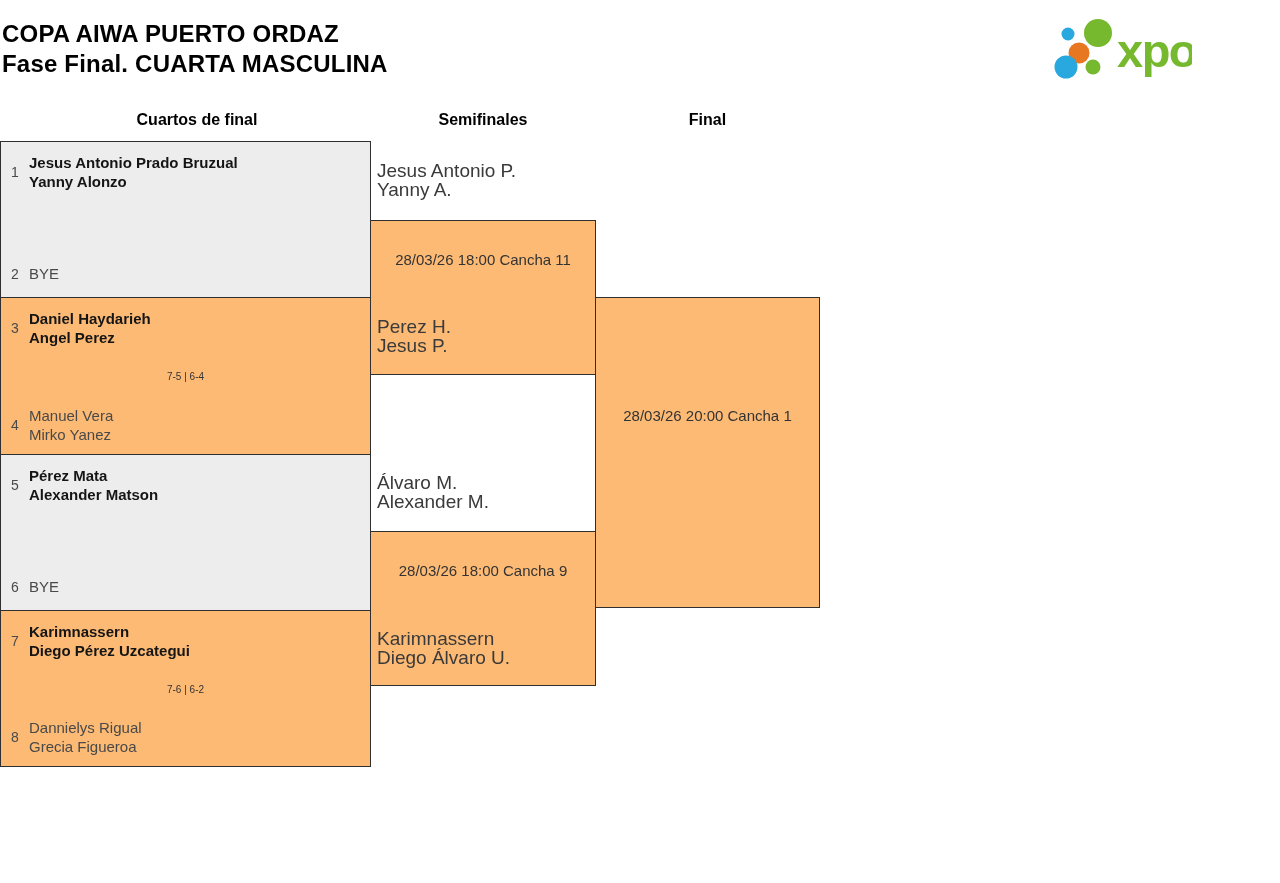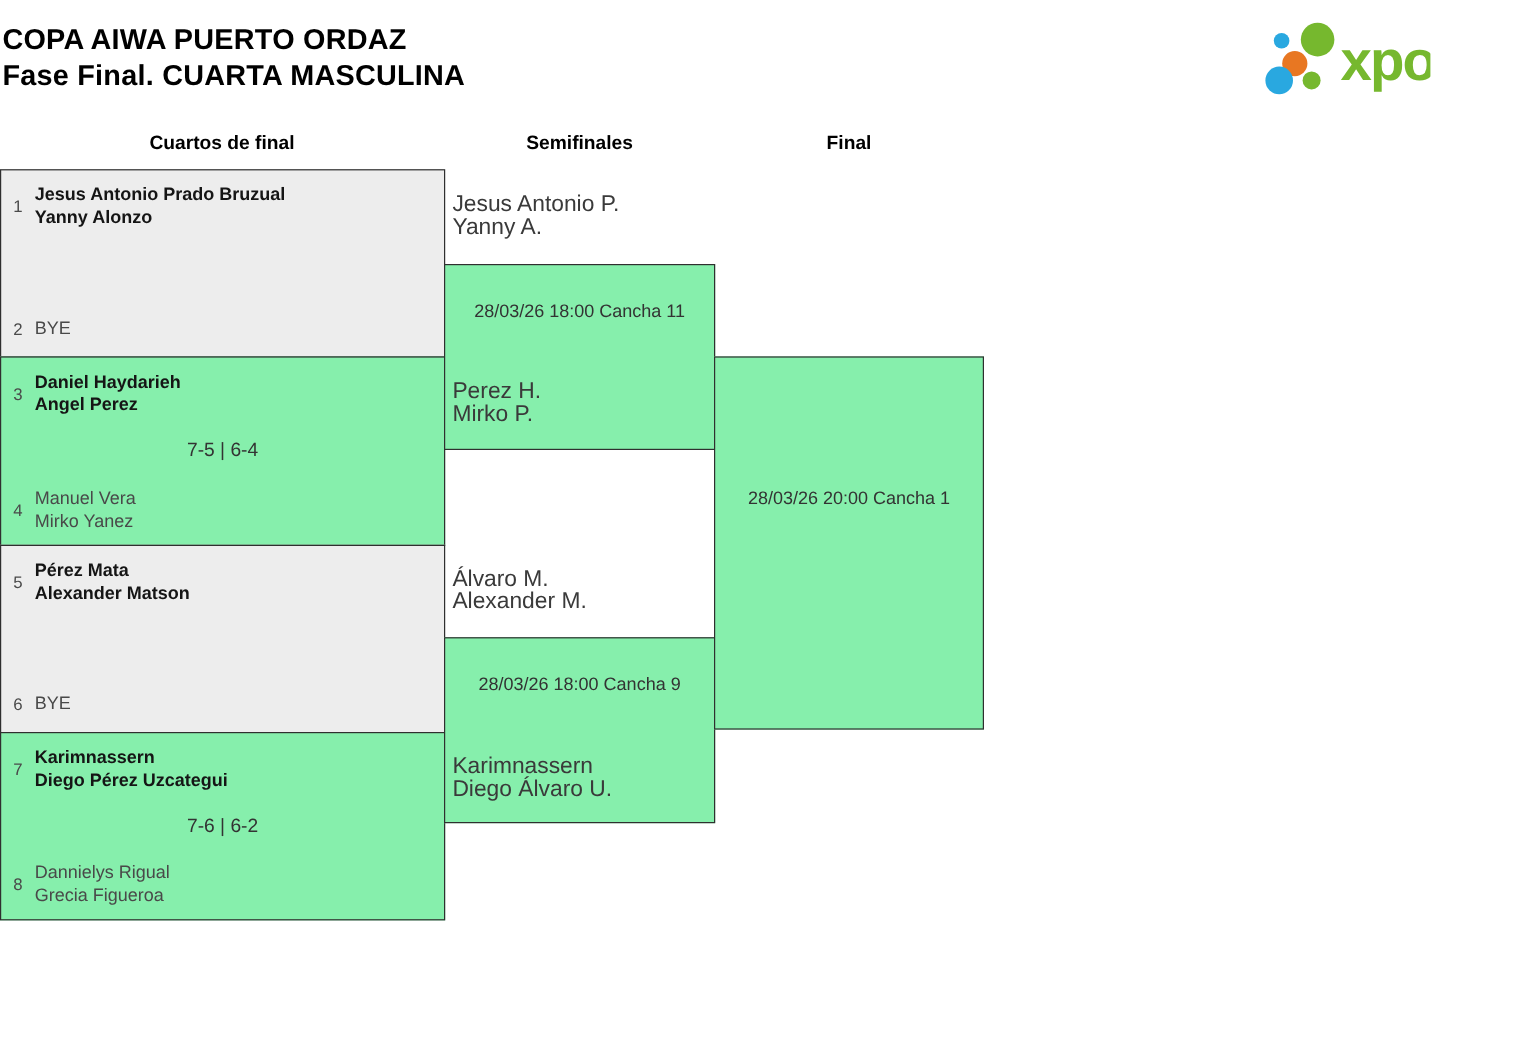--- a/index.html
+++ b/index.html
@@ -8,47 +8,47 @@
   .page { position:relative; width:1192px; height:883px; background:#ffffff; overflow:hidden;margin-top:14px; }
 
   
   .titles { position:absolute; left:2px; top:5px; }
   .title-line { font-size:24px; font-weight:700; color:#000000; line-height:30px; letter-spacing:0.2px; white-space:nowrap; }
   .logo { position:absolute; left:1050px; top:3px; display:flex; align-items:flex-end; cursor:pointer; }
   .logo-text { color:#76b82e; font-size:47px; font-weight:800; line-height:60px; letter-spacing:-1.5px; margin-left:3px; }
 
   
   .round-header { position:absolute; top:97px; text-align:center; font-size:16px; font-weight:600; color:#000000; }
-  .rh-qf { left:0; width:370px; }
+  .rh-qf { left:12px; width:370px; }
   .rh-sf { left:370px; width:226px; }
   .rh-f  { left:595px; width:225px; }
 
   
-  .box { position:absolute; border:1px solid #2f2f2f; background:#86efac; }
+  .box { position:absolute; border:1px solid #2f2f2f; background:#fdba74; }
   .box.shaded { background:#ededed; }
   .qf { left:0; width:371px; }
   .qf1 { top:127px; height:157px; }
   .qf2 { top:283px; height:158px; }
   .qf3 { top:440px; height:157px; }
   .qf4 { top:596px; height:157px; }
   .sf-box { left:370px; width:226px; height:155px; }
   .sf1 { top:206px; }
   .sf2 { top:517px; }
   .final-box { left:595px; top:283px; width:225px; height:311px; }
 
   
   .team { position:absolute; left:6px; display:flex; align-items:center; gap:6px; }
   .team .seed { flex:0 0 16px; width:16px; text-align:center; font-size:14px; color:#4a4a4a; }
   .team .names { font-size:15px; line-height:19px; color:#494949; }
   .team .names.winner { font-weight:700; color:#151515; }
   .team-top { top:11px; }
   .team-bottom2 { bottom:10px; }
   .team-bottom1 { bottom:14px; }
 
-  .score { position:absolute; left:0; right:0; top:50%; transform:translateY(-50%); text-align:center; font-size:16px; color:#333333; }
+  .score { position:absolute; left:0; right:0; top:50%; transform:translateY(-50%); text-align:center; font-size:10px; color:#333333; }
   .match-info { position:absolute; left:0; right:0; text-align:center; font-size:15px; color:#333333; }
   .sf-box .match-info { top:30px; }
   .final-box .match-info { top:109px; }
 
   
   .adv { position:absolute; left:377px; font-size:19px; line-height:19px; color:#3a3a3a; }
   .adv-sf1a { top:147px; }
   .adv-sf1b { top:303px; }
   .adv-sf2a { top:459px; }
   .adv-sf2b { top:615px; }
@@ -157,21 +157,21 @@
   <div class="box final-box">
     <div class="match-info">28/03/26 20:00 Cancha 1</div>
   </div>
 
   <div class="adv adv-sf1a">
     <div>Jesus Antonio P.</div>
     <div>Yanny A.</div>
   </div>
   <div class="adv adv-sf1b">
     <div>Perez H.</div>
-    <div>Mirko P.</div>
+    <div>Jesus P.</div>
   </div>
   <div class="adv adv-sf2a">
     <div>Álvaro M.</div>
     <div>Alexander M.</div>
   </div>
   <div class="adv adv-sf2b">
     <div>Karimnassern</div>
     <div>Diego Álvaro U.</div>
   </div>
 

